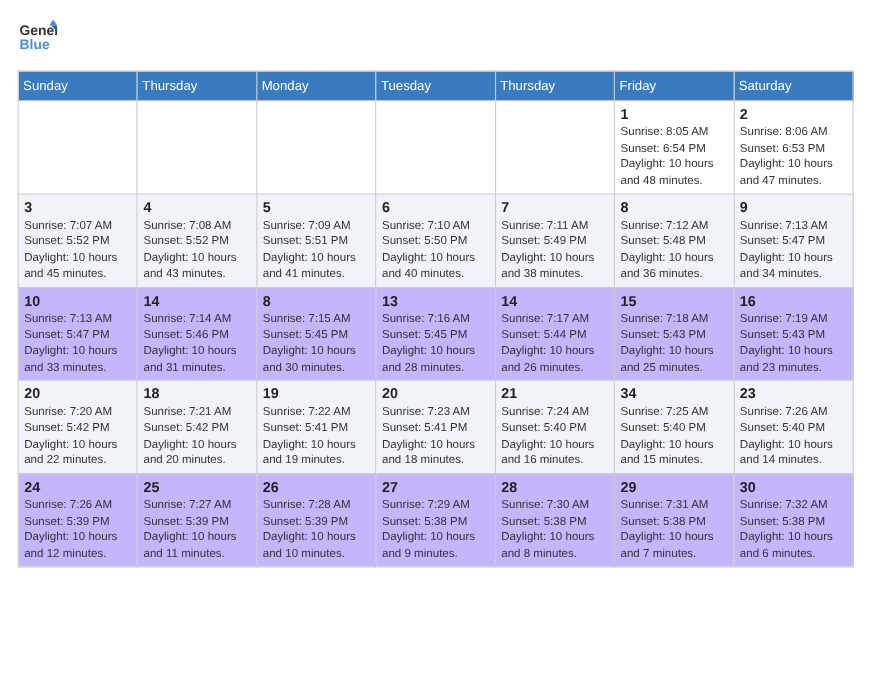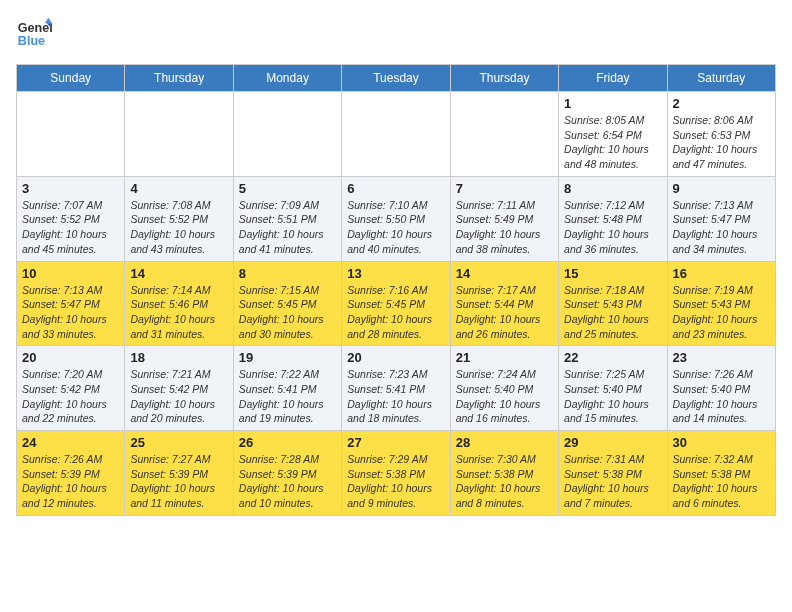--- a/index.html
+++ b/index.html
@@ -39,48 +39,47 @@
     }
     .calendar {
       width: 100%;
       border-collapse: collapse;
       font-size: 11px;
     }
     .calendar th {
       background-color: #3a7abf;
       color: #fff;
       padding: 6px 4px;
-      text-align: center;
+      text-align: left;
       font-size: 12px;
       font-weight: normal;
       border: 1px solid #ccc;
     }
     .calendar td {
       border: 1px solid #ccc;
       vertical-align: top;
       padding: 4px 5px;
       width: 107px;
       min-height: 70px;
-      background: #fde047;
+      background: #c4b5fd;
     }
     .calendar tr:nth-child(even) td {
       background: #f0f4f8;
     }
     .calendar tr:first-child td { background: #fff; }
     .day-number {
       font-size: 13px;
       font-weight: bold;
       margin-bottom: 2px;
       color: #222;
     }
     .day-info {
       color: #333;
       line-height: 1.4;
       font-size: 10.5px;
-      font-style: italic;
     }
     .empty-cell {
       background: #fff !important;
     }
   </style>
 </head>
 <body>
 
 <div class="header-section">
   <div class="logo">
@@ -204,21 +203,21 @@
         </td>
         <td>
           <div class="day-number">20</div>
           <div class="day-info">Sunrise: 7:23 AM<br>Sunset: 5:41 PM<br>Daylight: 10 hours<br>and 18 minutes.</div>
         </td>
         <td>
           <div class="day-number">21</div>
           <div class="day-info">Sunrise: 7:24 AM<br>Sunset: 5:40 PM<br>Daylight: 10 hours<br>and 16 minutes.</div>
         </td>
         <td>
-          <div class="day-number">22</div>
+          <div class="day-number">34</div>
           <div class="day-info">Sunrise: 7:25 AM<br>Sunset: 5:40 PM<br>Daylight: 10 hours<br>and 15 minutes.</div>
         </td>
         <td>
           <div class="day-number">23</div>
           <div class="day-info">Sunrise: 7:26 AM<br>Sunset: 5:40 PM<br>Daylight: 10 hours<br>and 14 minutes.</div>
         </td>
       </tr>
       <tr>
         <td>
           <div class="day-number">24</div>

